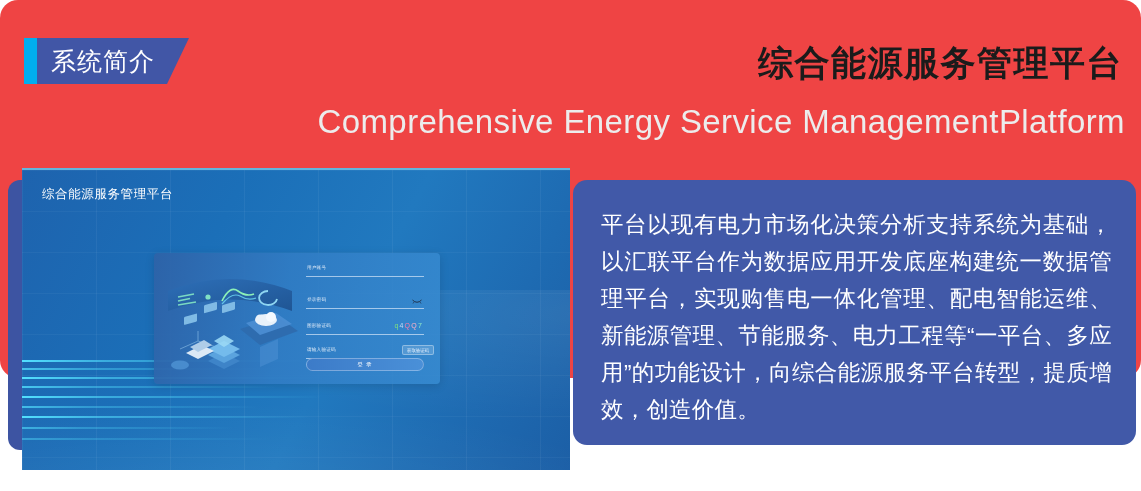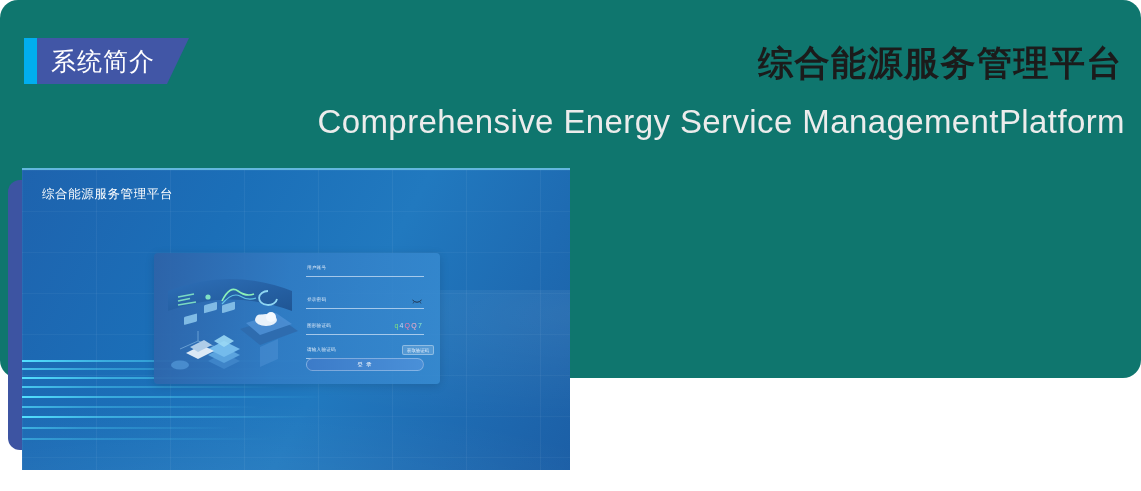--- a/index.html
+++ b/index.html
@@ -3,21 +3,21 @@
 <meta charset="utf-8">
 <style>
   * { box-sizing: border-box; }
   html, body {
     margin: 0; padding: 0;
     width: 1141px; height: 491px;
     background: #ffffff;
     font-family: "Liberation Sans", "DejaVu Sans", sans-serif;
     overflow: hidden;
   }
-  #stage { position: relative; width: 1141px; height: 378px; background: #0f766e; border-radius: 18px; }
+  #stage { position: relative; width: 1141px; height: 378px; background: #ef4444; border-radius: 18px; }
 
   
   .badge-wrap { position: absolute; left: 24px; top: 38px; height: 46px; display: flex; align-items: stretch; }
   .badge-bar { width: 13px; background: #01AEEF; }
   .badge-body {
     position: relative;
     background: #4156A6;
     padding: 0 34px 0 14px;
     display: flex; align-items: center;
     clip-path: polygon(0 0, 100% 0, calc(100% - 22px) 100%, 0 100%);
@@ -282,14 +282,17 @@
           <span class="lbl">请输入验证码</span>
           <div class="line" style="width:78px;"></div>
         </div>
         <div class="sms-btn" style="top:82px;">获取验证码</div>
 
         <div class="login-btn">登 录</div>
       </div>
     </div>
   </div>
 
+  <div class="desc-panel">
+    <div class="desc-text">平台以现有电力市场化决策分析支持系统为基础，以汇联平台作为数据应用开发底座构建统一数据管理平台，实现购售电一体化管理、配电智能运维、新能源管理、节能服务、电力工程等“一平台、多应用”的功能设计，向综合能源服务平台转型，提质增效，创造价值。</div>
+  </div>
 
 </div>
 
 </body></html>

